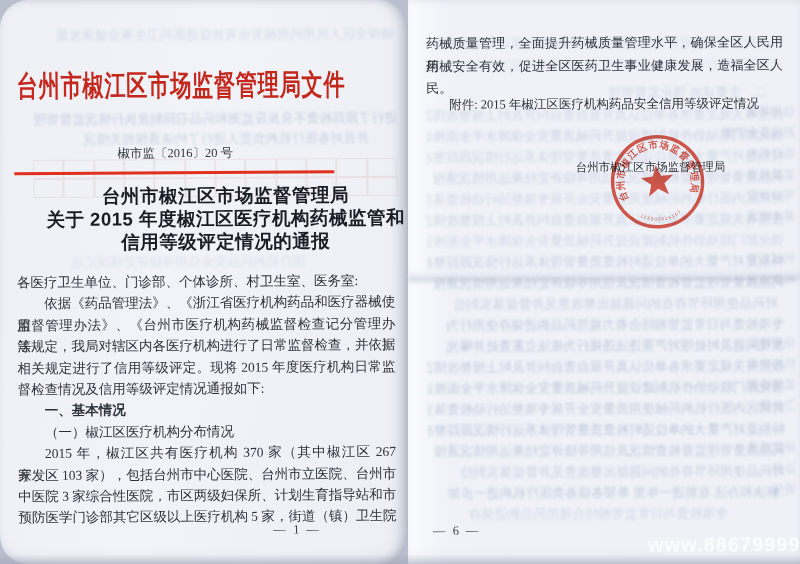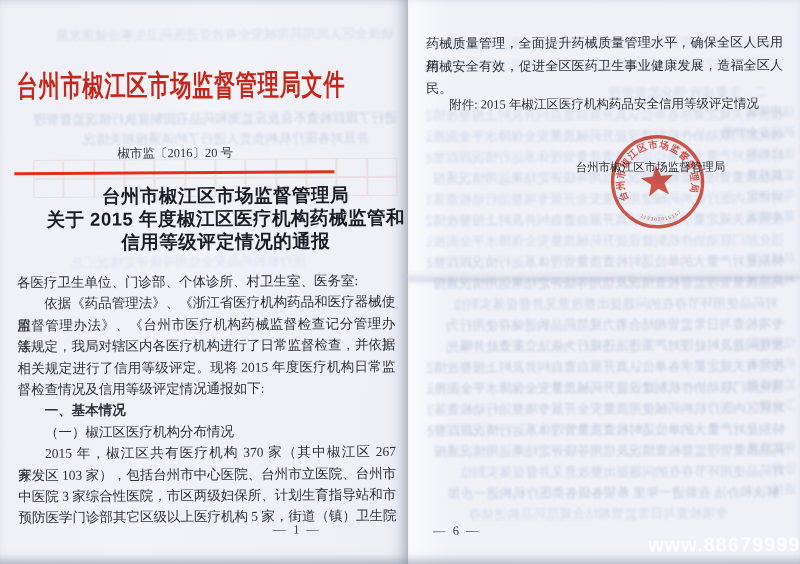--- a/index.html
+++ b/index.html
@@ -6,21 +6,21 @@
   body{width:800px;height:564px;overflow:hidden;background:#b9bfcd;
        font-family:"Liberation Serif","DejaVu Serif",serif;}
   #scan{position:relative;width:800px;height:564px;overflow:hidden;}
 
   
   .page{position:absolute;top:0;height:564px;}
   .page-left{left:0;width:408px;
     background:linear-gradient(100deg,#eef0f5 0%,#f1f3f8 45%,#edeff5 100%);
     box-shadow:inset -12px 0 14px -8px rgba(105,115,138,.55),
                inset 0 -8px 14px -8px rgba(105,115,138,.35),
-               inset 0 6px 10px -8px rgba(105,115,138,.3);}
+               inset 0 6px 10px -8px rgba(105,115,138,.3);border-radius:28px;}
   .page-right{left:408px;width:392px;
     background:linear-gradient(90deg,#fdfdff 0px,#f5f7fb 16px,#f0f2f8 42px,#eff1f7 100%);
     box-shadow:inset 0 -8px 14px -8px rgba(105,115,138,.35),
                inset 0 6px 10px -8px rgba(105,115,138,.25);}
   .tilt{position:absolute;inset:0;}
   .tilt-left{transform:rotate(-0.35deg);transform-origin:200px 280px;}
   .tilt-right{transform:rotate(-0.25deg);transform-origin:200px 280px;}
 
   .bottom-shade{position:absolute;left:0;right:0;bottom:0;height:10px;
     background:linear-gradient(rgba(130,138,158,0),rgba(130,138,158,.3));}

